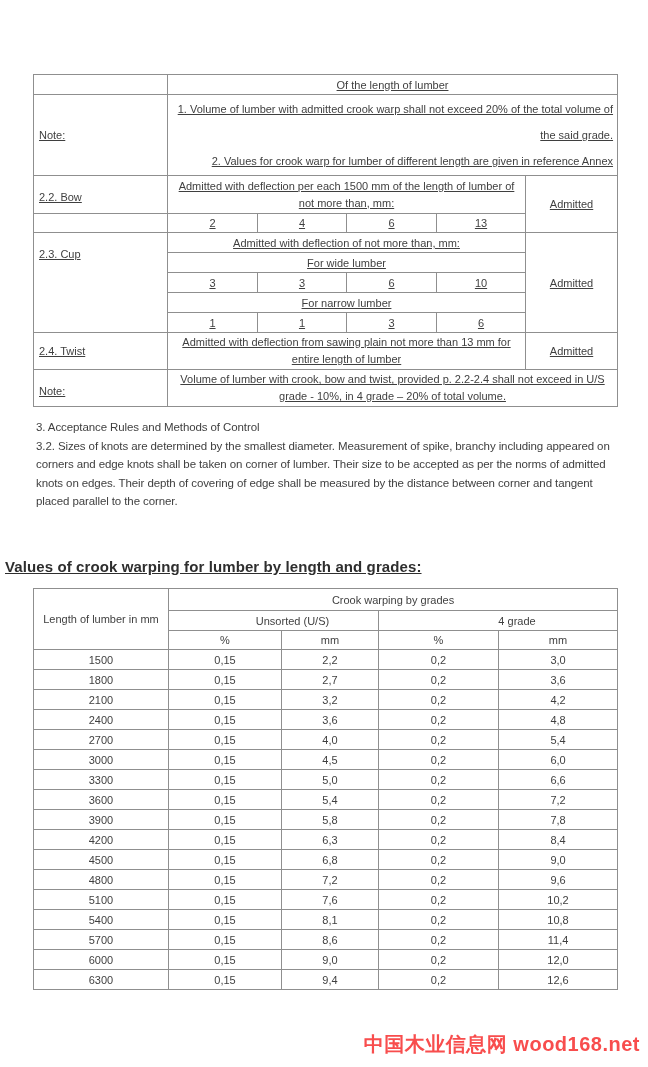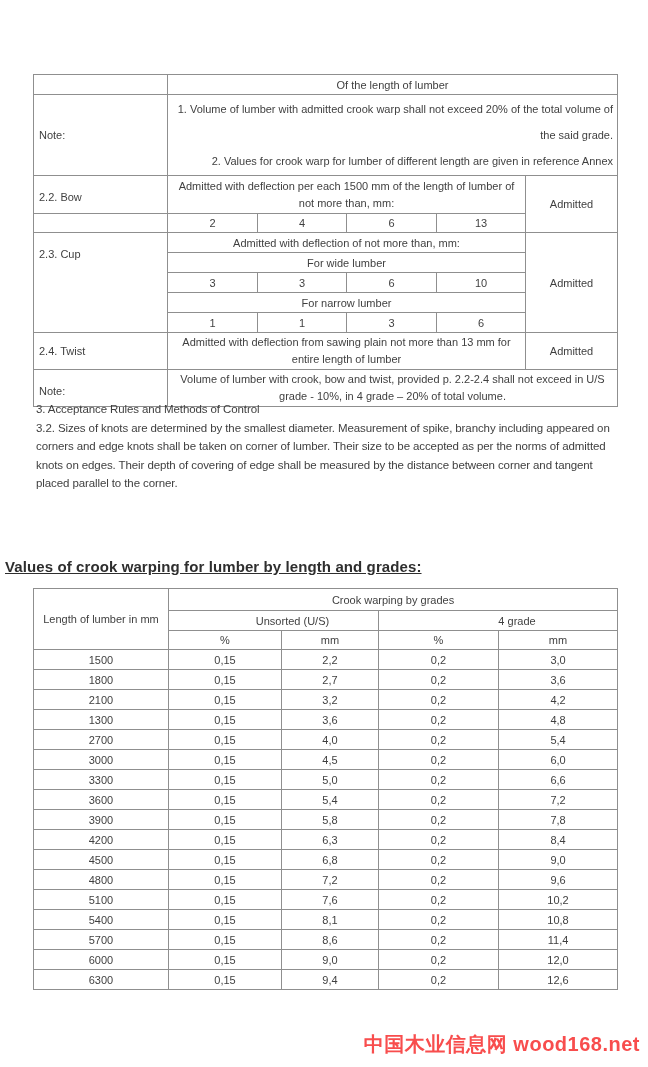--- a/index.html
+++ b/index.html
@@ -18,36 +18,36 @@
     border: 1px solid #8f8f8f;
     font-size: 11px;
     line-height: 16px;
     color: #3f3f3f;
     text-align: center;
     vertical-align: middle;
     padding: 1px 4px;
   }
 
   
-  .t1 { position: absolute; left: 33px; top: 74px; width: 584px; }
+  .t1 { position: absolute; left: 33px; top: 74px; width: 584px; text-decoration: underline; }
   .t1 td.lbl { text-align: left; padding-left: 5px; }
   .t1 td.vtop { vertical-align: top; padding-top: 13px; }
   .t1 td.txt-left { text-align: right; line-height: 26px; }
   .t1 .r-hdr td { height: 20px; }
   .t1 .r-note1 td { height: 54px; }
   .t1 .r-bowdesc td { height: 38px; }
   .t1 .r-vals td { height: 18px; }
   .t1 .r-20 td { height: 20px; }
   .t1 .r-twist td { height: 36px; }
   .t1 .r-note2 td { height: 37px; }
   .t1 td.twoline { line-height: 17px; }
 
   
   .paras {
-    position: absolute; left: 36px; top: 400px; width: 580px;
+    position: absolute; left: 36px; top: 418px; width: 580px;
     font-size: 11.5px; line-height: 18.5px; color: #3f3f3f;
     letter-spacing: -0.1px;
   }
   .paras p { margin: 0; }
 
   
   .sec-heading {
     position: absolute; left: 5px; top: 558px;
     font-size: 15px; font-weight: bold;
     text-decoration: underline;
@@ -188,21 +188,21 @@
         <td>3,6</td>
       </tr>
       <tr>
         <td>2100</td>
         <td>0,15</td>
         <td>3,2</td>
         <td>0,2</td>
         <td>4,2</td>
       </tr>
       <tr>
-        <td>1300</td>
+        <td>2400</td>
         <td>0,15</td>
         <td>3,6</td>
         <td>0,2</td>
         <td>4,8</td>
       </tr>
       <tr>
         <td>2700</td>
         <td>0,15</td>
         <td>4,0</td>
         <td>0,2</td>

